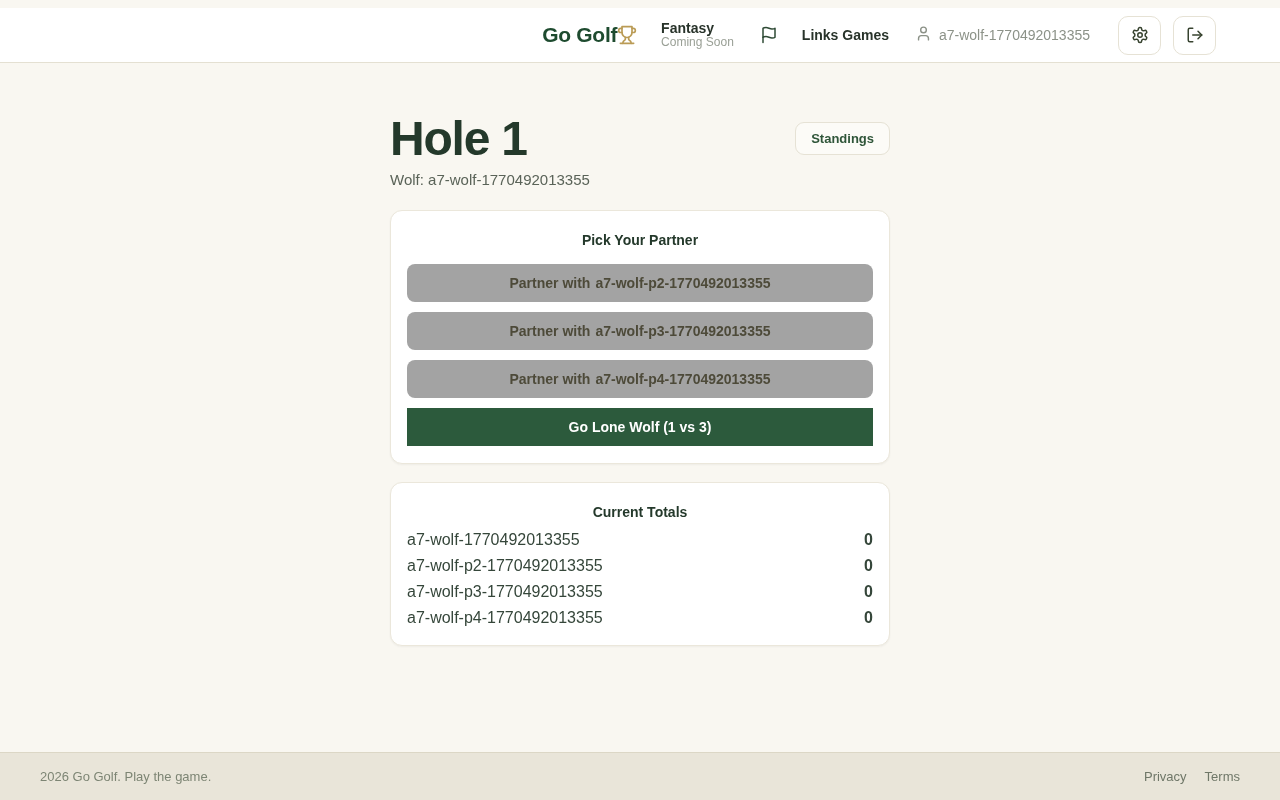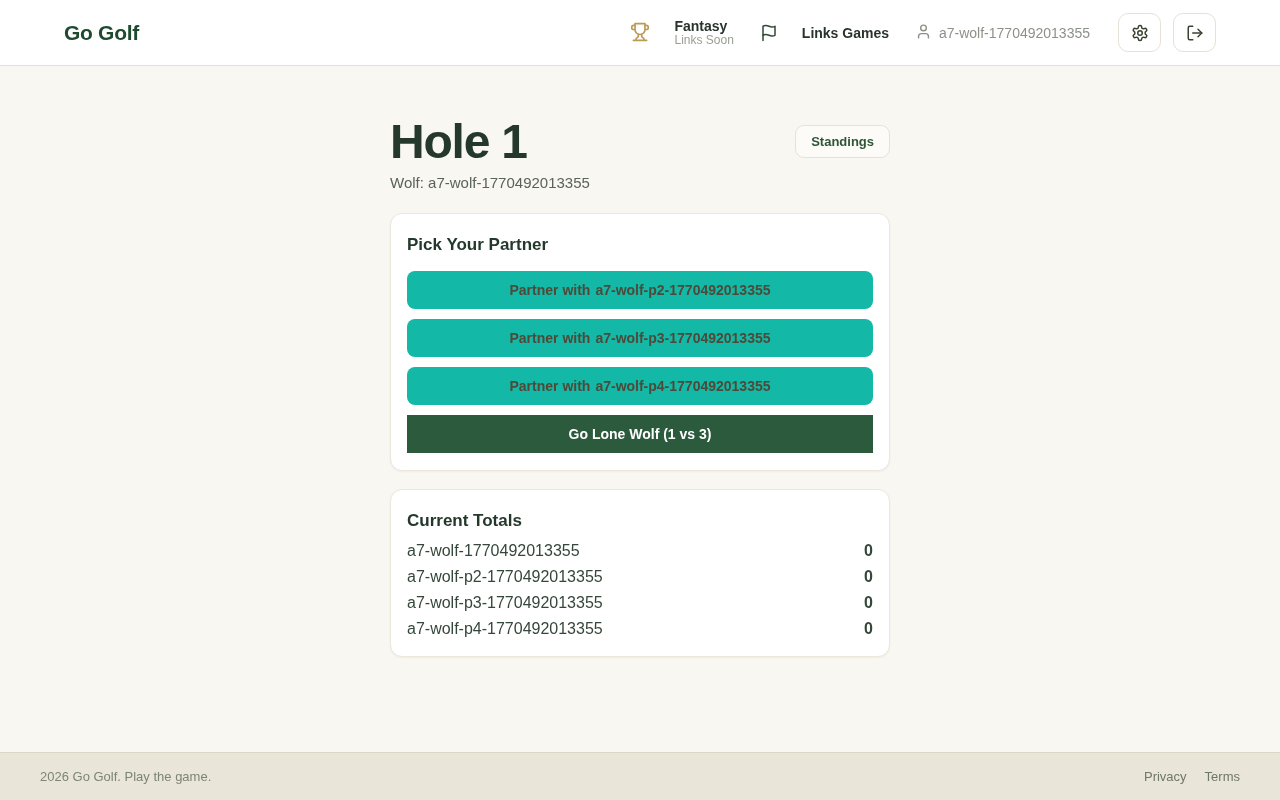--- a/index.html
+++ b/index.html
@@ -8,28 +8,29 @@
     font-family: "Liberation Sans", "DejaVu Sans", sans-serif;
     background: #F9F7F1;
     display: flex;
     flex-direction: column;
     overflow: hidden;
     color: #24392B;
   }
 
   
   .header {
-    height: 66px;
+    height: 55px;
     background: #FFFFFF;
     border-bottom: 1px solid #E4E0D2;
     display: flex;
     align-items: center;
-    justify-content: space-between;
+    justify-content: flex-end;
     padding: 0 64px;
     flex: 0 0 auto;
+    margin-top: 8px;
   }
   .brand {
     font-size: 21px;
     font-weight: 700;
     color: #1E4B2F;
     letter-spacing: -0.3px;
     cursor: pointer;
   }
   .header-right {
     display: flex;
@@ -105,30 +106,31 @@
 
   .card {
     background: #FFFFFF;
     border: 1px solid #EBE7DB;
     border-radius: 12px;
     box-shadow: 0 1px 2px rgba(40, 45, 35, 0.05);
     padding: 21px 16px 17px 16px;
     margin-top: 22px;
   }
   .card-heading {
-    font-size: 17px;
+    font-size: 14px;
     font-weight: 700;
     color: #24392B;
     margin: 0 0 16px 0;
+    text-align: center;
   }
   .btn-stack { display: flex; flex-direction: column; gap: 10px; }
   .partner-btn {
     width: 100%;
     height: 38px;
-    background: #14b8a6;
+    background: #a3a3a3;
     border: none;
     border-radius: 8px;
     display: inline-flex;
     align-items: center;
     justify-content: center;
     gap: 5px;
     font-family: inherit;
     font-size: 14px;
     font-weight: 600;
     color: #4D4A39;
@@ -193,21 +195,21 @@
           <path d="M6 9H4.5a2.5 2.5 0 0 1 0-5H6"></path>
           <path d="M18 9h1.5a2.5 2.5 0 0 0 0-5H18"></path>
           <path d="M4 22h16"></path>
           <path d="M10 14.66V17c0 .55-.47.98-.97 1.21C7.85 18.75 7 20.24 7 22"></path>
           <path d="M14 14.66V17c0 .55.47.98.97 1.21C16.15 18.75 17 20.24 17 22"></path>
           <path d="M18 2H6v7a6 6 0 0 0 12 0V2Z"></path>
         </svg>
       </span>
       <span class="nav-stack">
         <span class="nav-label">Fantasy</span>
-        <span class="nav-sublabel">Links Soon</span>
+        <span class="nav-sublabel">Coming Soon</span>
       </span>
     </div>
 
     <div class="nav-item">
       <span class="icon" style="color:#2E4A35">
         <svg width="18" height="18" viewBox="0 0 24 24" fill="none" stroke="currentColor" stroke-width="2" stroke-linecap="round" stroke-linejoin="round">
           <path d="M4 15s1-1 4-1 5 2 8 2 4-1 4-1V3s-1 1-4 1-5-2-8-2-4 1-4 1z"></path>
           <line x1="4" x2="4" y1="22" y2="15"></line>
         </svg>
       </span>

